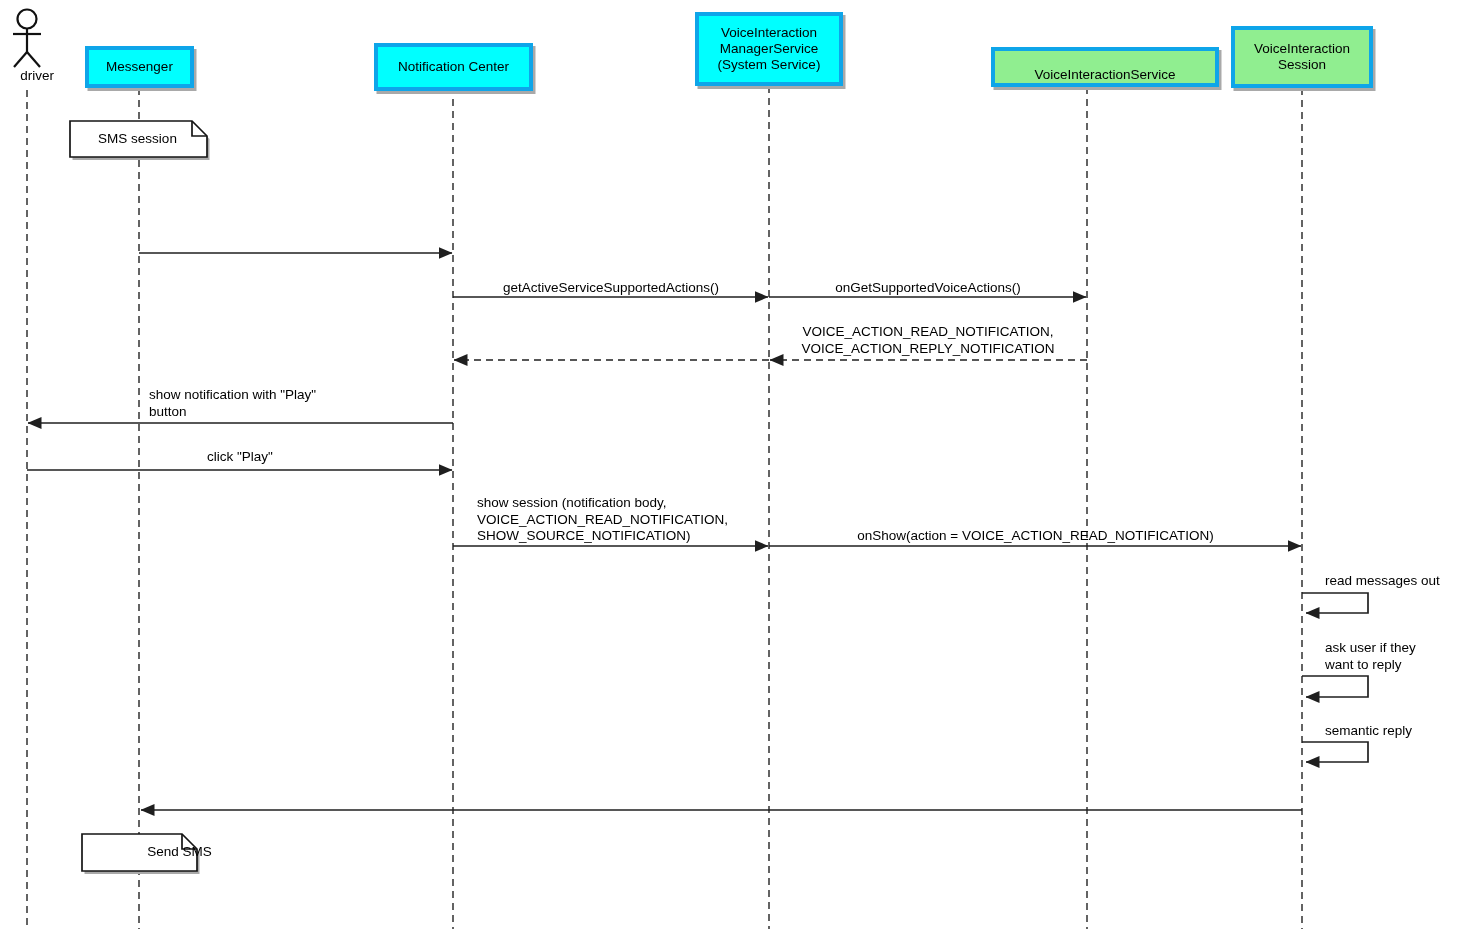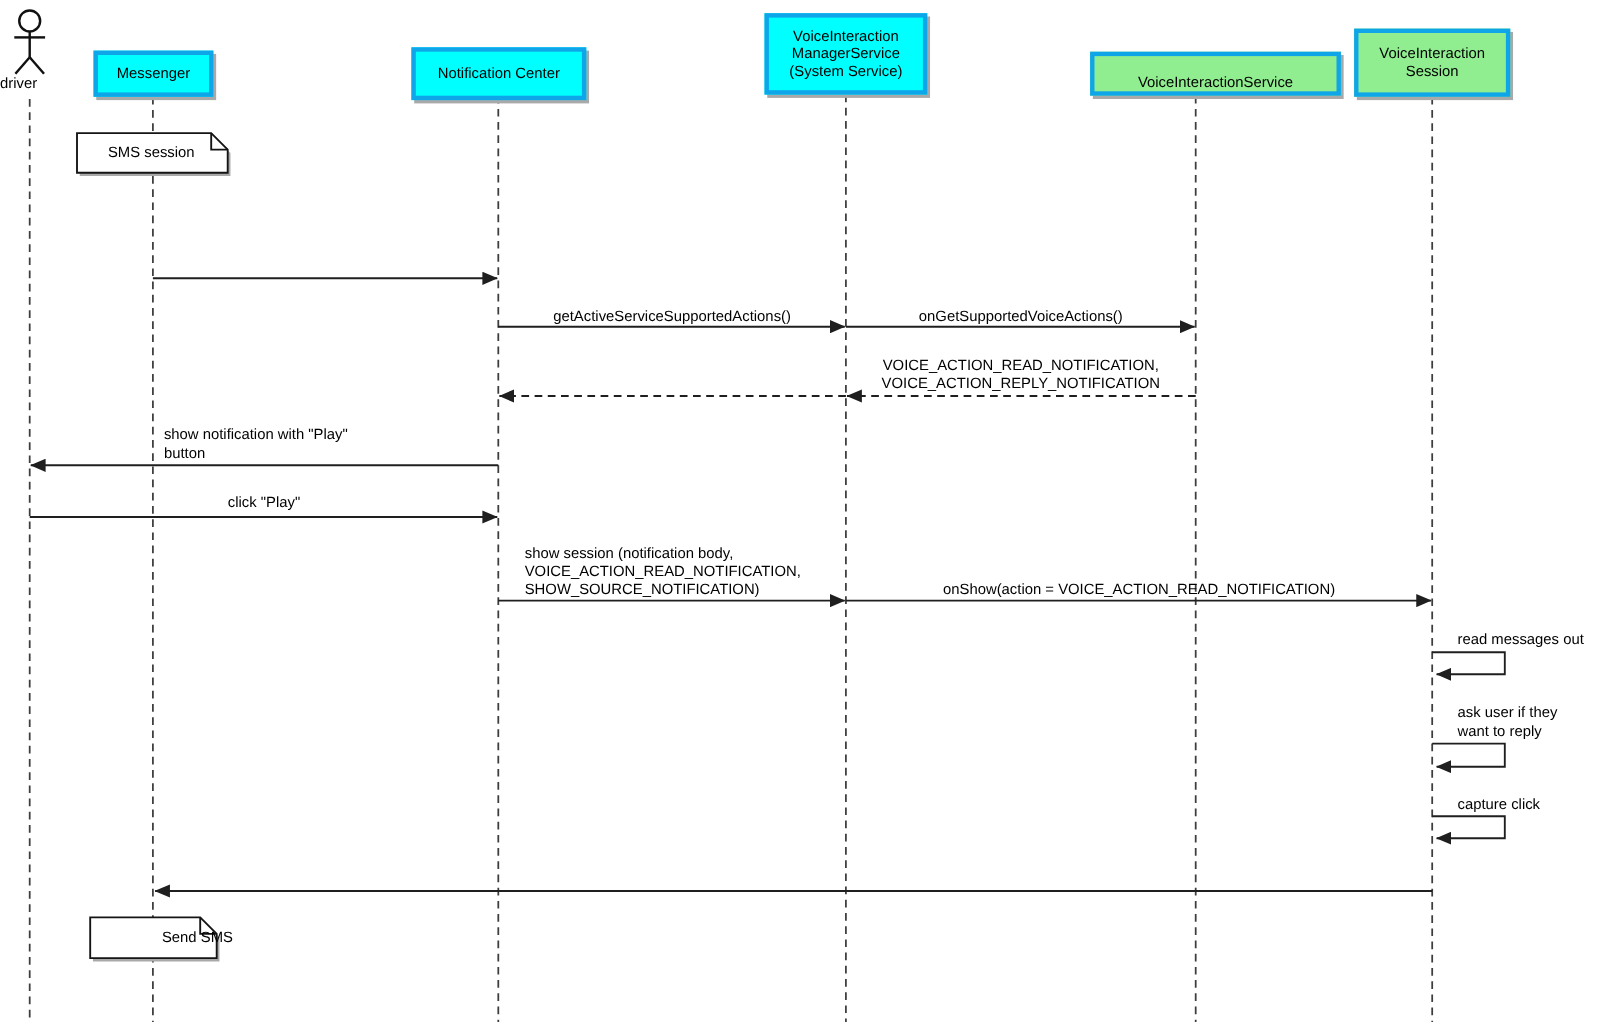--- a/index.html
+++ b/index.html
@@ -11,21 +11,21 @@
   .pbox{
     position:absolute;box-sizing:border-box;border:4px solid #0ea5e9;
     box-shadow:2.5px 3px 0 #a9a9a9;display:flex;align-items:center;justify-content:center;
     text-align:center;font-size:13.5px;line-height:16px;white-space:pre-line;
   }
   .cyan{background:#00ffff;}
   .green{background:#90ee90;}
   .mlabel{position:absolute;font-size:13.5px;line-height:16.5px;white-space:pre-line;}
   .center{text-align:center;}
   .note-text{position:absolute;font-size:13.5px;line-height:16px;text-align:center;}
-  .actor-label{position:absolute;font-size:13.5px;text-align:left;}
+  .actor-label{position:absolute;font-size:13.5px;text-align:right;}
 </style>
 </head>
 <body>
 
 <div id="stage">
 
   <svg class="layer" width="1457" height="929" viewBox="0 0 1457 929">
     <defs>
       <marker id="arr" viewBox="0 0 14 12" refX="13.5" refY="6" markerWidth="14" markerHeight="12" markerUnits="userSpaceOnUse" orient="auto">
         <path d="M0,0 L14,6 L0,12 Z" fill="#1f1f1f"></path>
@@ -108,15 +108,15 @@
   <div class="mlabel" style="left:149px;top:387px;">show notification with "Play"
 button</div>
   <div class="mlabel center" style="left:27px;top:449px;width:426px;">click "Play"</div>
   <div class="mlabel" style="left:477px;top:495px;">show session (notification body,
 VOICE_ACTION_READ_NOTIFICATION,
 SHOW_SOURCE_NOTIFICATION)</div>
   <div class="mlabel center" style="left:769px;top:528px;width:533px;">onShow(action = VOICE_ACTION_READ_NOTIFICATION)</div>
   <div class="mlabel" style="left:1325px;top:573px;">read messages out</div>
   <div class="mlabel" style="left:1325px;top:640px;">ask user if they
 want to reply</div>
-  <div class="mlabel" style="left:1325px;top:723px;">capture click</div>
+  <div class="mlabel" style="left:1325px;top:723px;">semantic reply</div>
 
 </div>
 
 </body></html>

